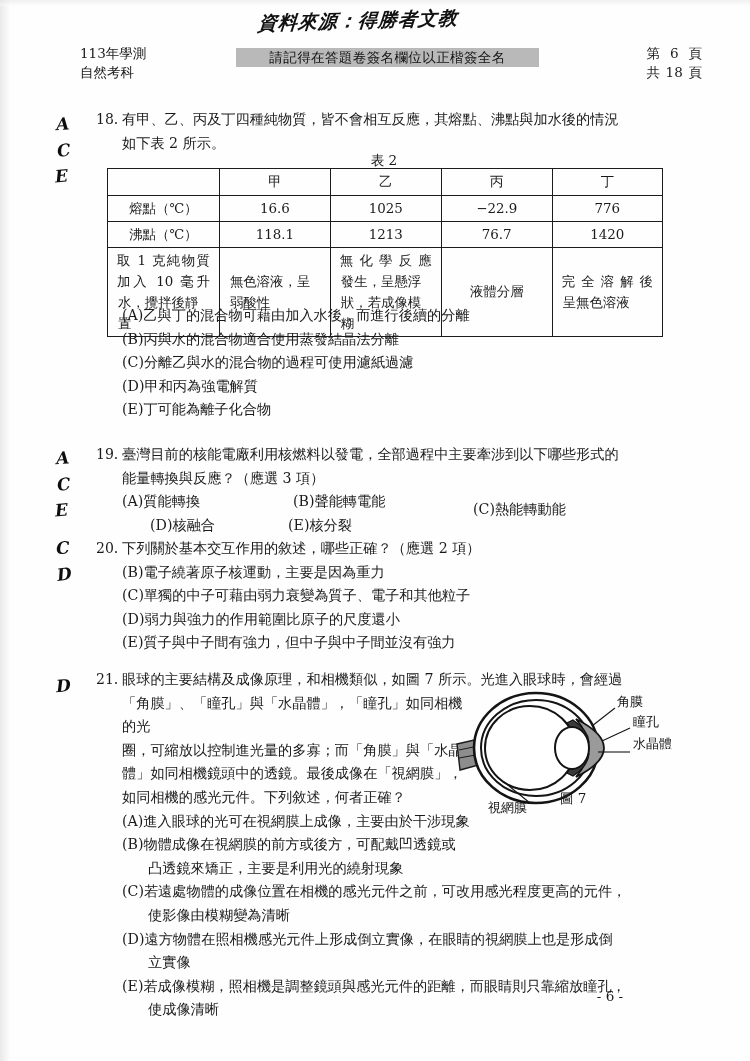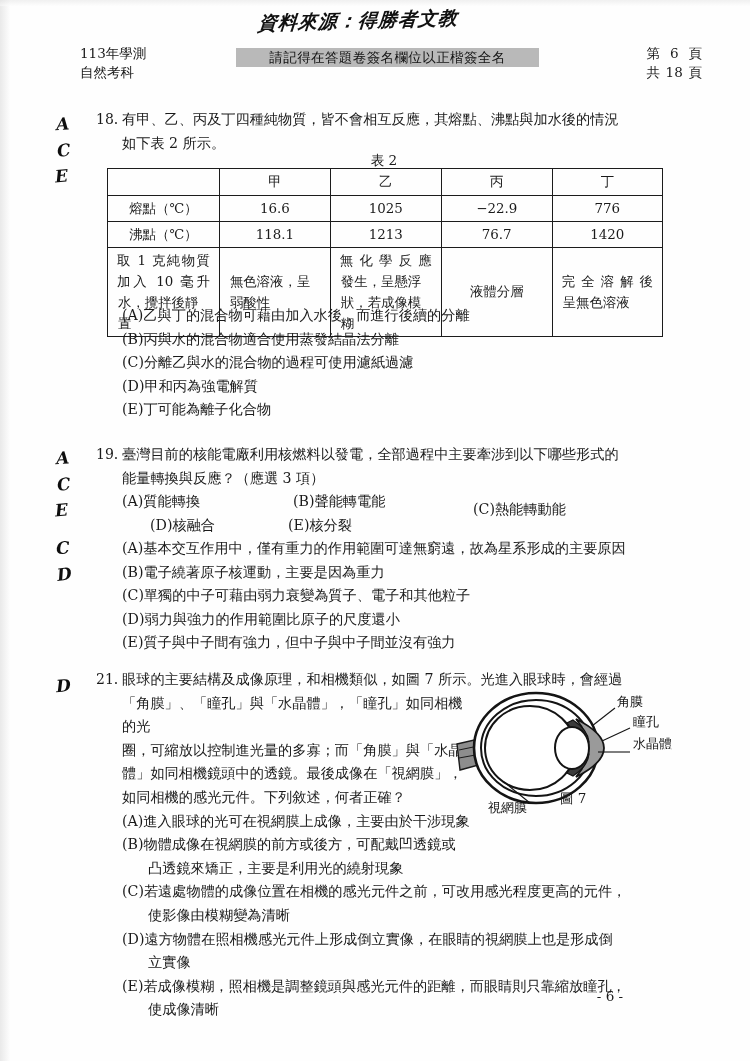--- a/index.html
+++ b/index.html
@@ -313,21 +313,24 @@
       <span style="position:absolute;left:192px;">(E)核分裂</span>
     </div>
   </div>
 
   <div class="mark-col" style="top:534px;">
     <span>C</span>
     <span>D</span>
   </div>
 
   <div class="q" style="top:537px;">
-    <div class="q-line">(A)基本交互作用中，僅有重力的作用範圍可達無窮遠，故為星系形成的主要原因</div>
+    <div class="q-head">
+      <span class="q-num">20.</span>
+      <span>下列關於基本交互作用的敘述，哪些正確？（應選 2 項）</span>
+    </div>
     <div class="q-line">(B)電子繞著原子核運動，主要是因為重力</div>
     <div class="q-line">(C)單獨的中子可藉由弱力衰變為質子、電子和其他粒子</div>
     <div class="q-line">(D)弱力與強力的作用範圍比原子的尺度還小</div>
     <div class="q-line">(E)質子與中子間有強力，但中子與中子間並沒有強力</div>
   </div>
 
   <div class="mark-col" style="top:672px;">
     <span>D</span>
   </div>
 

